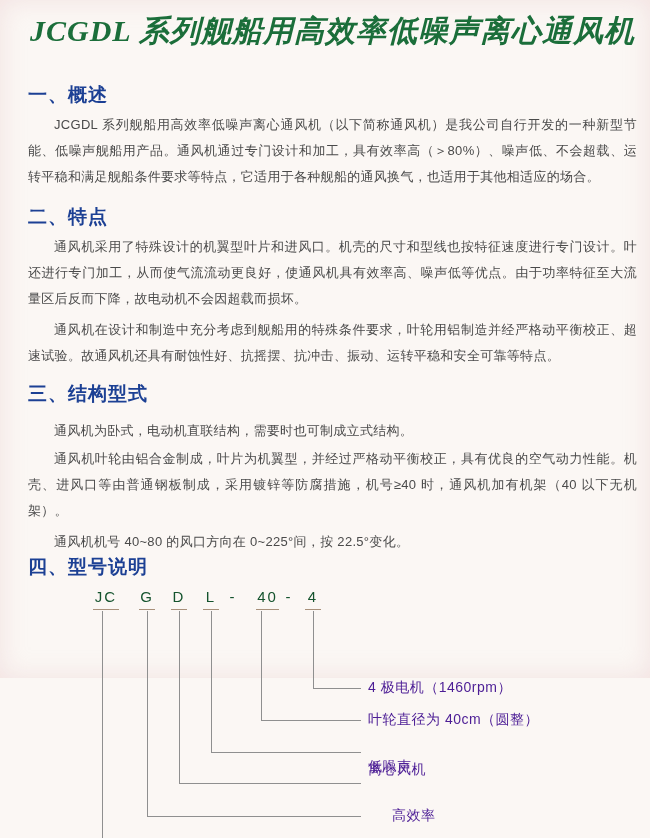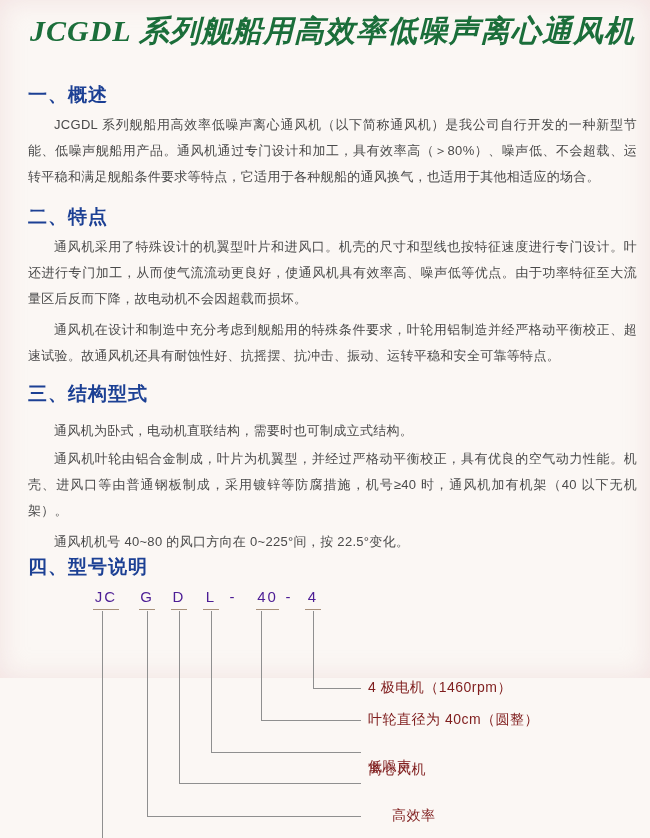--- a/index.html
+++ b/index.html
@@ -53,36 +53,36 @@
   .diagram{
     position:relative;
     margin-top:8px;
     height:276px;
   }
   .code-part{
     position:absolute;
     top:0;
     font-size:15px;
     line-height:20px;
-    color:#4c1d95;
+    color:#14532d;
     letter-spacing:2px;
     text-align:center;
     padding-bottom:2px;
   }
   .underlined{border-bottom:1.5px solid #a8907a;}
   .connector{
     position:absolute;
     border-left:1px solid #8f8f8f;
     border-bottom:1px solid #8f8f8f;
   }
   .dia-label{
     position:absolute;
     left:340px;
     font-size:14px;
-    color:#7f1d1d;
+    color:#4c1d95;
     letter-spacing:0.5px;
     white-space:nowrap;
   }
 </style>
 </head>
 <body>
 
 <div class="page">
 
   <h1 class="doc-title">JCGDL 系列舰船用高效率低噪声离心通风机</h1>

